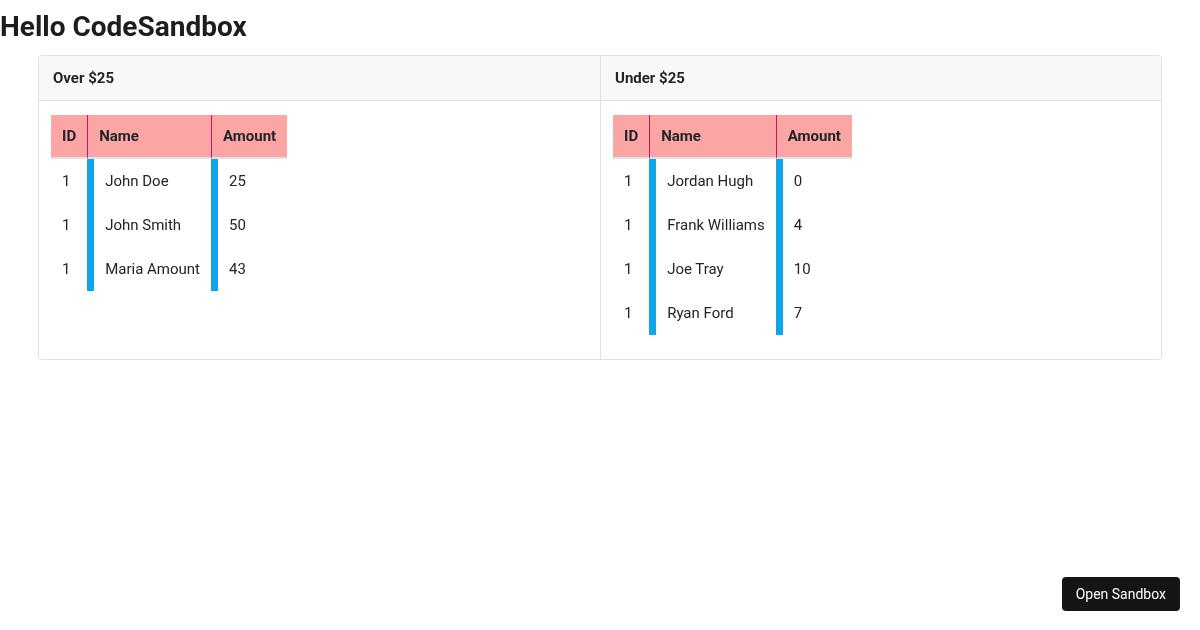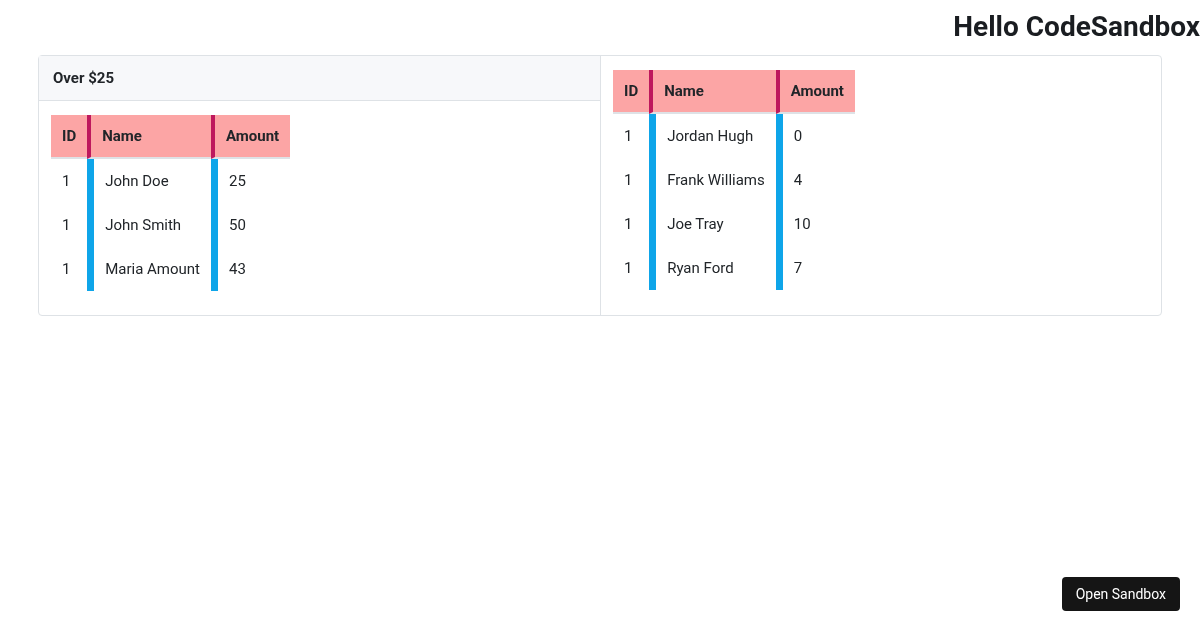--- a/index.html
+++ b/index.html
@@ -7,21 +7,21 @@
     font-family: -apple-system, BlinkMacSystemFont, "Segoe UI", Roboto, "Helvetica Neue", Arial, sans-serif;
     color: #212529;
     background: #fff;
     width: 1200px;
     height: 630px;
     position: relative;
   }
   h1.page-title {
     font-size: 28px;
     font-weight: 700;
-    text-align: right;
+    text-align: left;
     padding: 10px 0 12px 0;
     color: #1a1d21;
   }
   .panels {
     display: flex;
     margin: 0 38px;
     border: 1px solid #dee2e6;
     border-radius: 4px;
   }
   .panel {
@@ -46,21 +46,21 @@
     font-size: 15px;
   }
   thead th {
     background: #fca5a5;
     font-weight: 700;
     text-align: left;
     padding: 12px 11px;
     border-bottom: 2px solid #dee2e6;
     color: #212529;
   }
-  thead th + th { border-left: 4px solid #be185d; }
+  thead th + th { border-left: 1px solid #be185d; }
   tbody td {
     padding: 13px 11px;
     text-align: left;
     color: #212529;
     vertical-align: middle;
   }
   tbody td + td { border-left: 7px solid #0ea5e9; }
   .open-sandbox {
     position: absolute;
     right: 20px;
@@ -108,20 +108,21 @@
             <td>1</td>
             <td>Maria Amount</td>
             <td>43</td>
           </tr>
         </tbody>
       </table>
     </div>
   </div>
 
   <div class="panel">
+    <div class="panel-header">Under $25</div>
     <div class="panel-body">
       <table>
         <thead>
           <tr>
             <th>ID</th>
             <th>Name</th>
             <th>Amount</th>
           </tr>
         </thead>
         <tbody>

